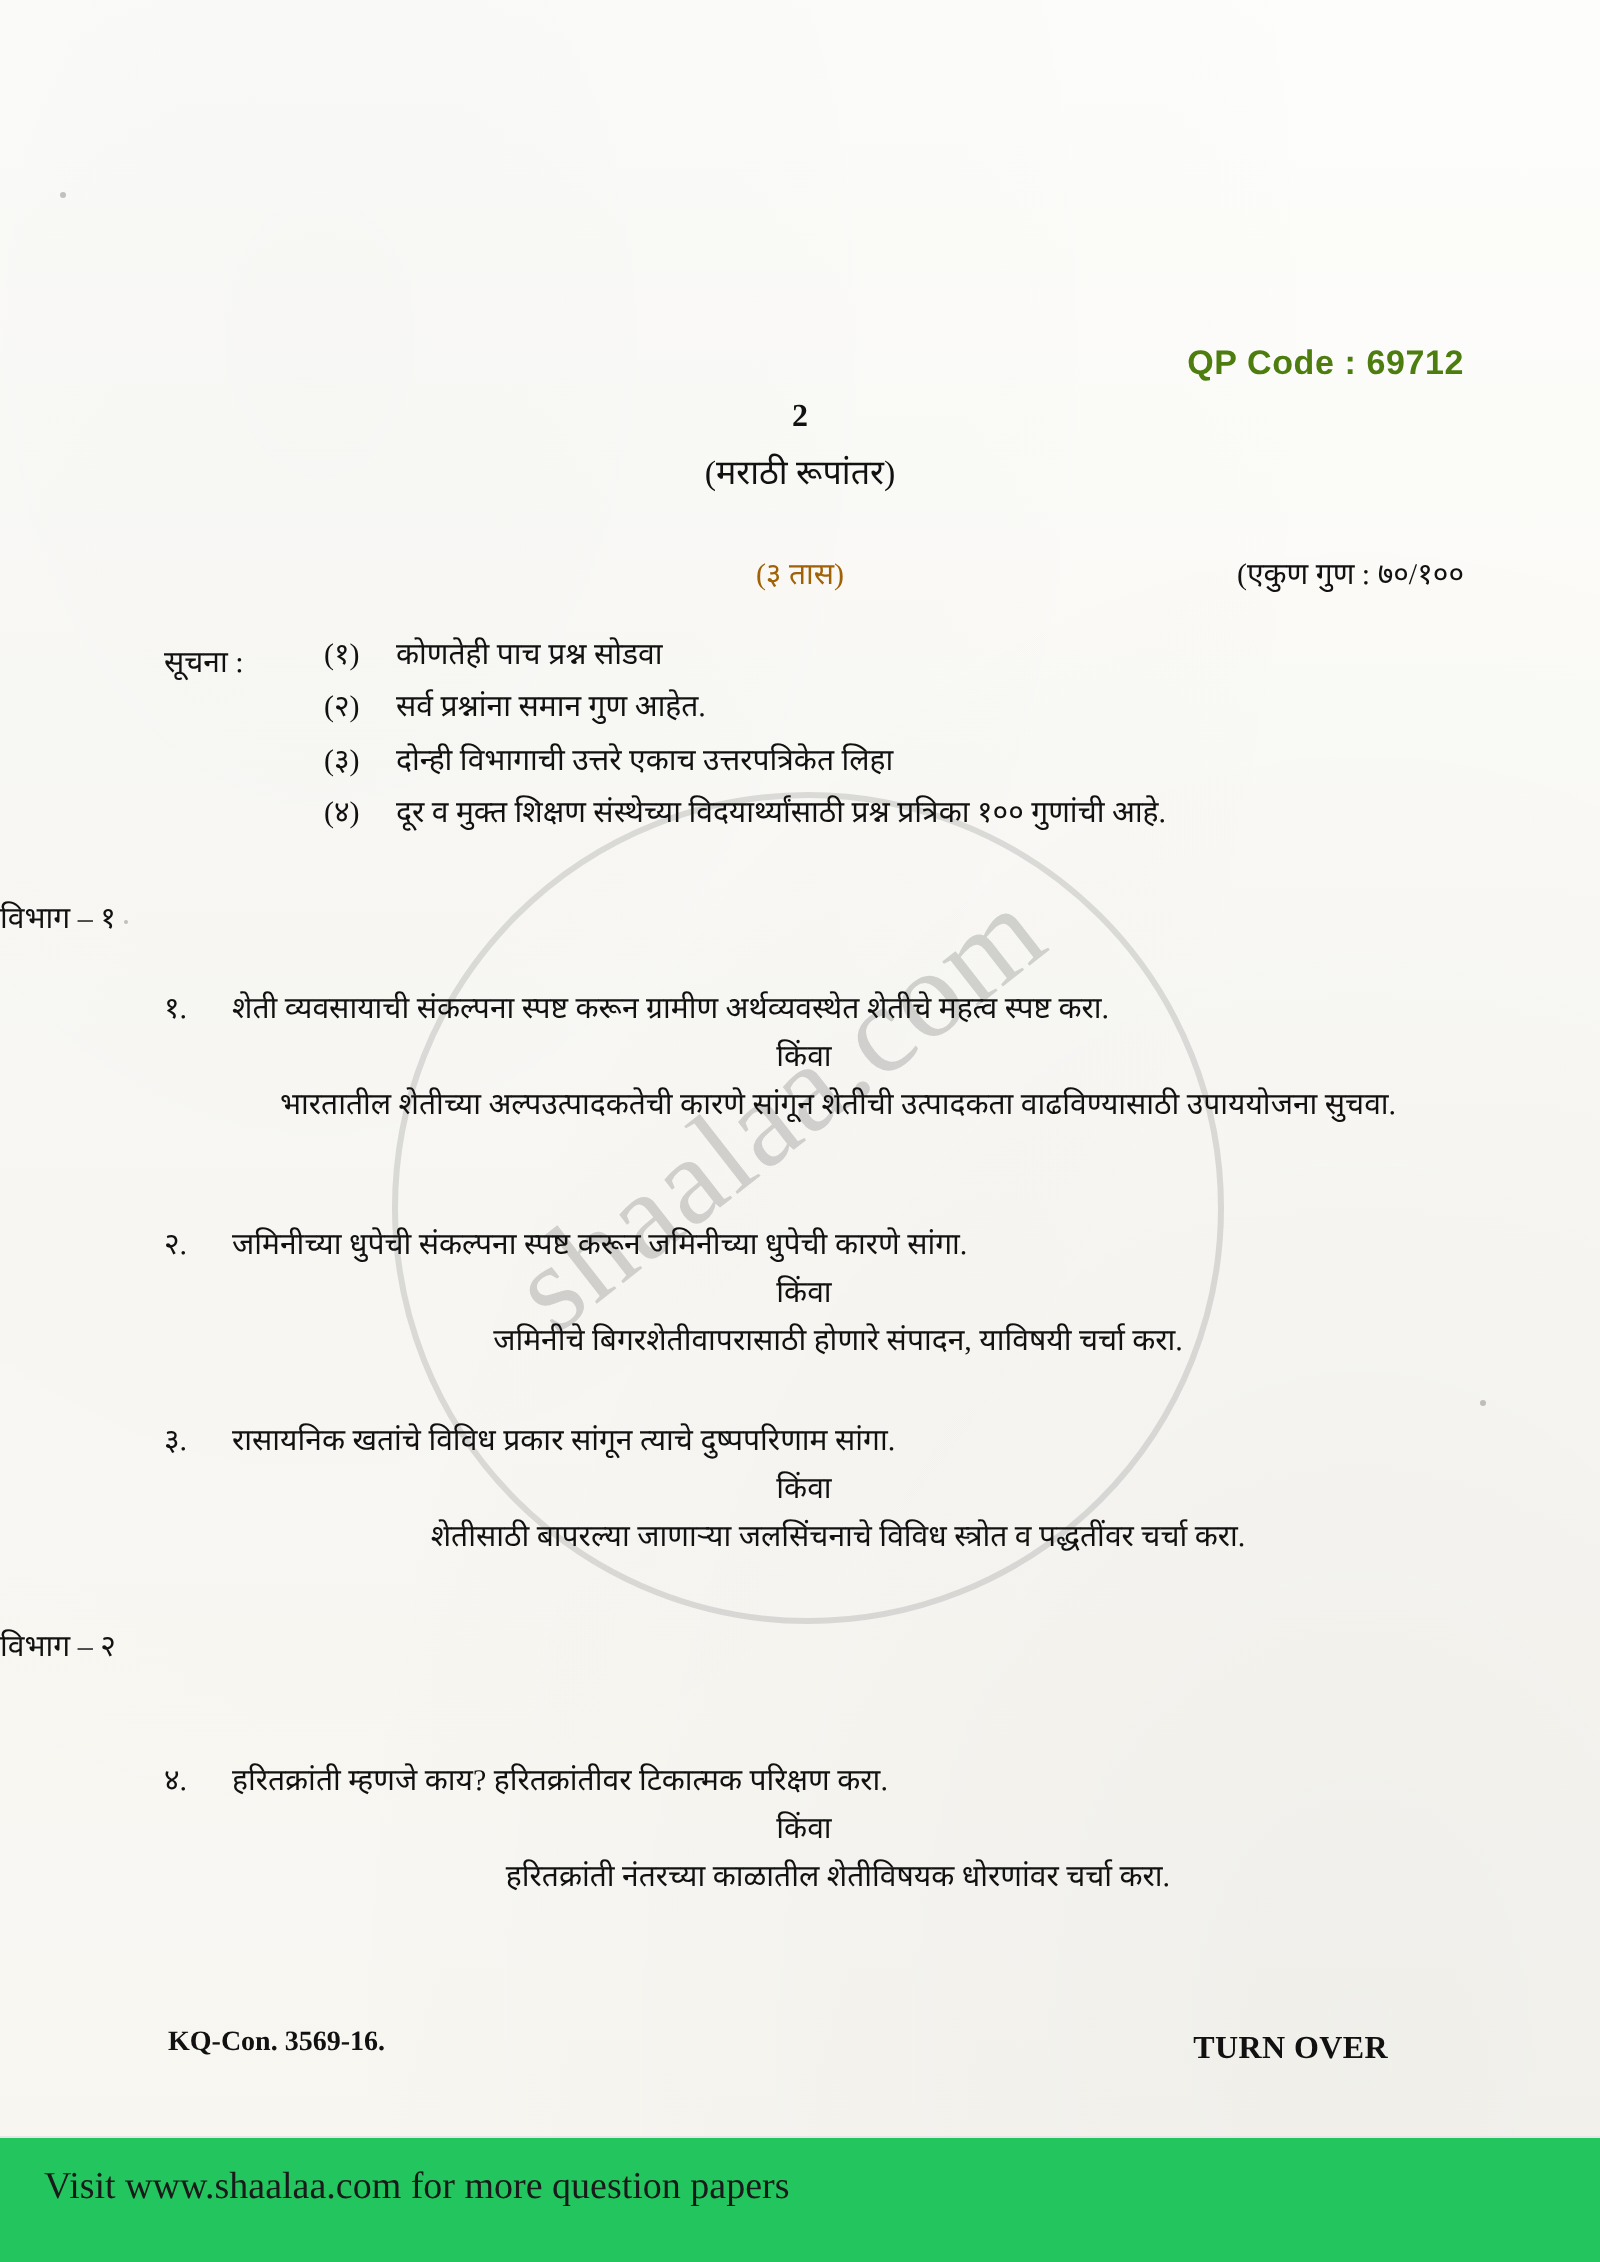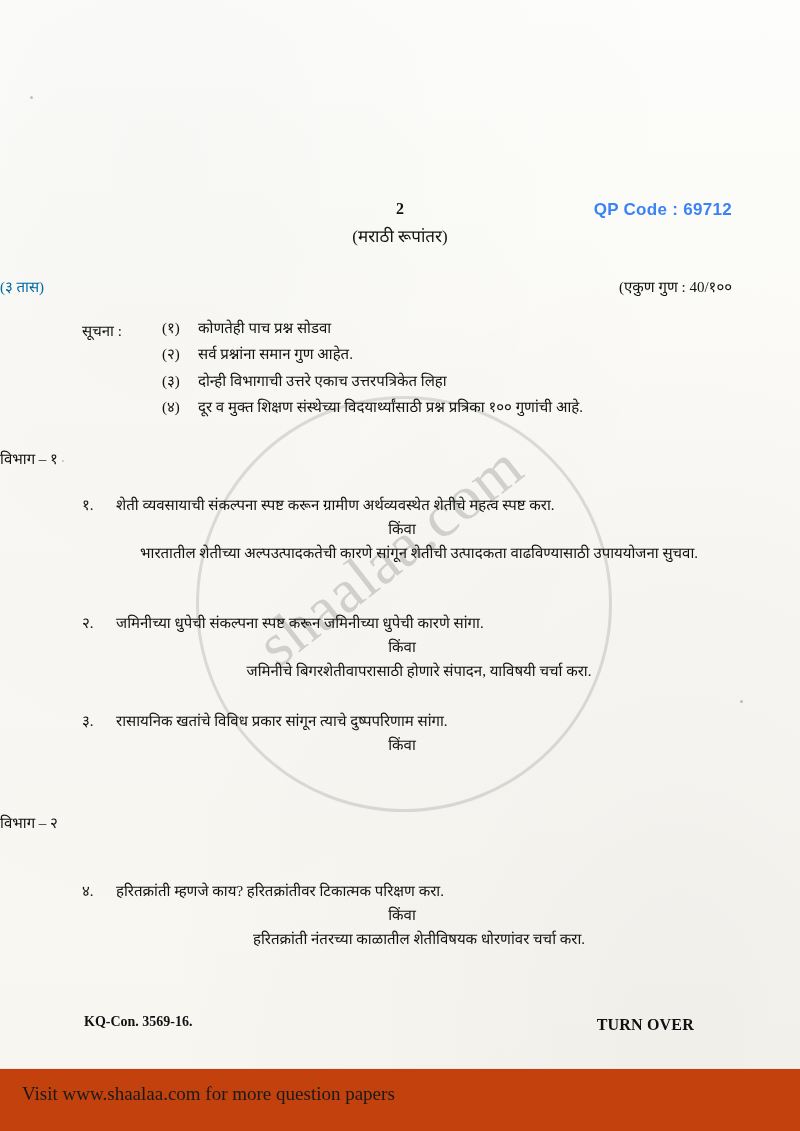--- a/index.html
+++ b/index.html
@@ -67,22 +67,21 @@
   }
 
   .qp-code {
     position: absolute;
     right: 68px;
     top: 172px;
     font-family: "Liberation Sans", sans-serif;
     font-weight: bold;
     font-size: 17px;
     letter-spacing: 0.3px;
-    color: #3b82f6;
-    margin-top: 28px;
+    color: #4d7c0f;
   }
 
   .page-number {
     position: absolute;
     left: 0;
     right: 0;
     top: 200px;
     text-align: center;
     font-size: 16px;
     font-weight: bold;
@@ -97,22 +96,23 @@
     text-align: center;
     font-size: 17px;
     color: #111;
   }
 
   .duration {
     position: absolute;
     left: 0;
     right: 0;
     top: 276px;
-    font-size: 15px;
-    color: #0369a1;
+    text-align: center;
+    font-size: 15px;
+    color: #a16207;
   }
 
   .marks {
     position: absolute;
     right: 68px;
     top: 276px;
     font-size: 15px;
     color: #111;
   }
 
@@ -209,21 +209,21 @@
     color: #111;
     letter-spacing: 0.2px;
   }
 
   .promo-bar {
     position: absolute;
     left: 0;
     right: 0;
     bottom: 0;
     height: 62px;
-    background: #c2410c;
+    background: #22c55e;
     border-top: 1px solid #e6e6e6;
   }
   .promo-text {
     position: absolute;
     left: 22px;
     top: 14px;
     font-family: "Liberation Serif", serif;
     font-size: 19px;
     color: #1a1a1a;
   }
@@ -252,21 +252,21 @@
   <div class="content">
 
     <div class="qp-code">QP Code : 69712</div>
 
     <div class="page-number">2</div>
 
     <div class="lang-note">(मराठी रूपांतर)</div>
 
     <div class="duration">(३ तास)</div>
 
-    <div class="marks">(एकुण गुण : 40/१००</div>
+    <div class="marks">(एकुण गुण : ७०/१००</div>
 
     <div class="instructions">
       <div class="instructions-label">सूचना :</div>
       <div class="instruction-list">
         <div class="instruction-row">
           <span class="instruction-num">(१)</span>
           <span class="instruction-text">कोणतेही पाच प्रश्न सोडवा</span>
         </div>
         <div class="instruction-row">
           <span class="instruction-num">(२)</span>
@@ -302,20 +302,21 @@
       <div class="q-or">किंवा</div>
       <div class="q-alt">जमिनीचे बिगरशेतीवापरासाठी होणारे संपादन, याविषयी चर्चा करा.</div>
     </div>
 
     <div class="q-block q3">
       <div class="q-head">
         <span class="q-num">३.</span>
         <span class="q-text">रासायनिक खतांचे विविध प्रकार सांगून त्याचे दुष्पपरिणाम सांगा.</span>
       </div>
       <div class="q-or">किंवा</div>
+      <div class="q-alt">शेतीसाठी बापरल्या जाणाऱ्या जलसिंचनाचे विविध स्त्रोत व पद्धतींवर चर्चा करा.</div>
     </div>
 
     <div class="section-heading section-2-heading">विभाग – २</div>
 
     <div class="q-block q4">
       <div class="q-head">
         <span class="q-num">४.</span>
         <span class="q-text">हरितक्रांती म्हणजे काय? हरितक्रांतीवर टिकात्मक परिक्षण करा.</span>
       </div>
       <div class="q-or">किंवा</div>

